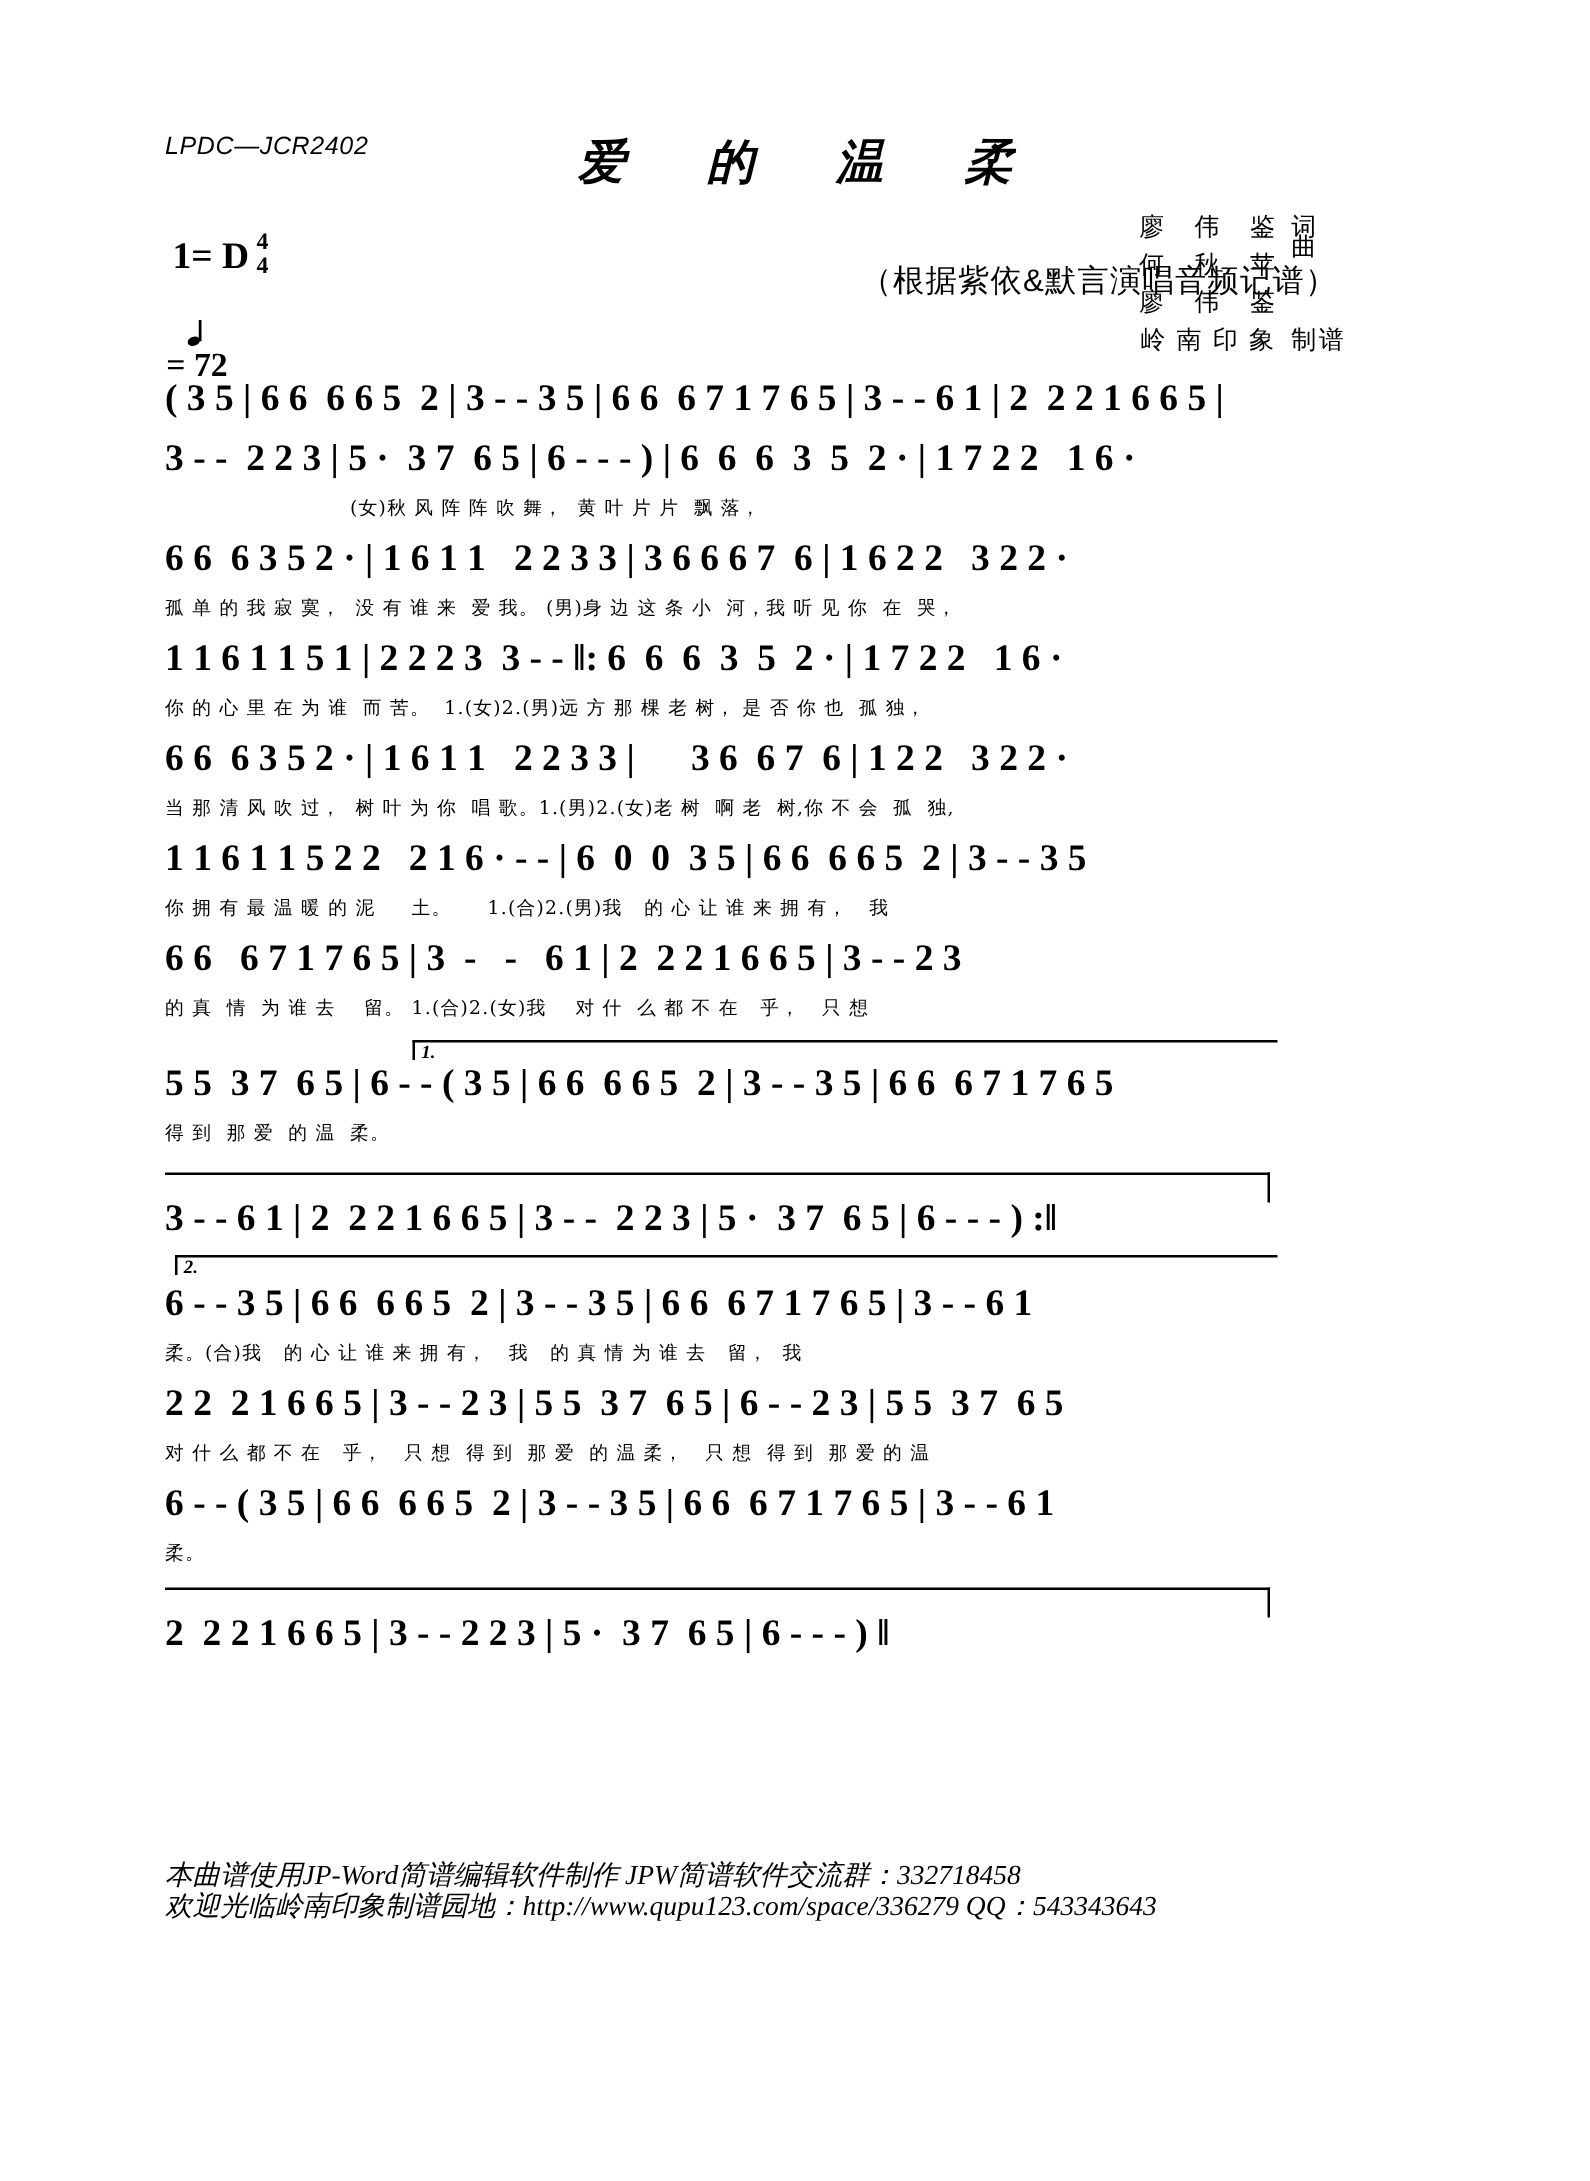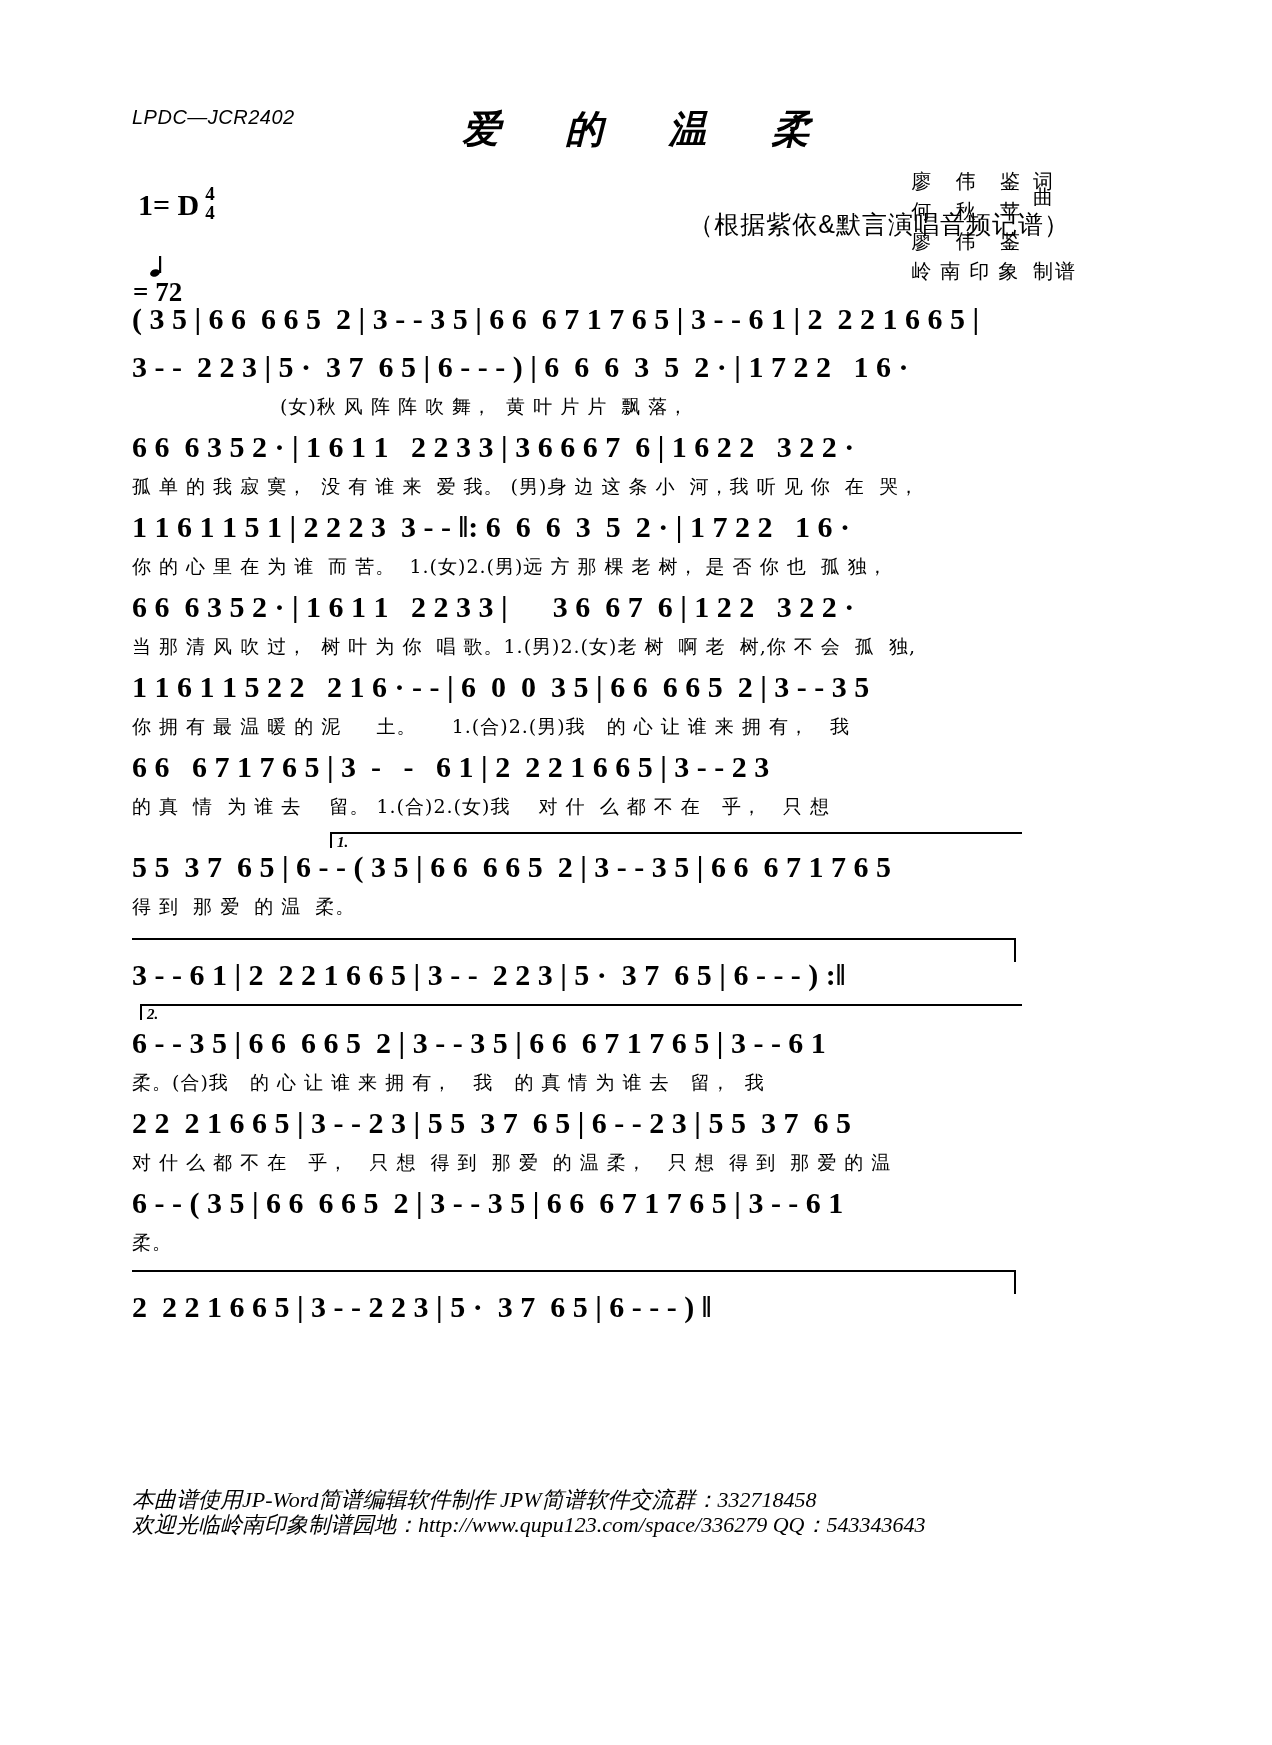--- a/index.html
+++ b/index.html
@@ -36,42 +36,42 @@
   .frac .den{display:block;}
   .tempo{
     position:absolute;left:133px;top:252px;
     font-family:"Liberation Serif", serif;font-weight:bold;font-size:27px;
     display:flex;align-items:center;gap:3px;flex-direction:column;
   }
   .qnote{display:inline-block;width:16px;height:22px;position:relative;top:2px;}
   .credits{
     position:absolute;right:243px;top:166px;
     font-family:"DejaVu Serif", serif;font-size:20px;line-height:30px;
-    text-align:left;white-space:nowrap;
+    text-align:center;white-space:nowrap;
   }
   .credits .row{position:relative;height:30px;}
   .credits .names{letter-spacing:9px;}
   .credits .role{position:absolute;left:100%;margin-left:4px;top:0;letter-spacing:2px;}
   .credits .role.mid{top:-14px;}
 
   
   .music{position:absolute;left:0;top:296px;width:1272px;}
 
   .notes{
     position:relative;
     font-family:"Liberation Serif", serif;
     font-weight:bold;font-size:30px;
     white-space:pre;letter-spacing:0px;
     height:46px;line-height:46px;
     margin-left:132px;
   }
   .lyrics{
     position:relative;
     font-family:"DejaVu Serif", serif;
-    font-size:19px;height:32px;line-height:32px;
+    font-size:15px;height:32px;line-height:32px;
     white-space:pre;margin-left:132px;letter-spacing:1px;
   }
 
   .sys{margin-bottom:2px;}
 
   
   .ending{
     position:absolute;border-left:2px solid #000;border-top:2px solid #000;
     height:14px;
   }

